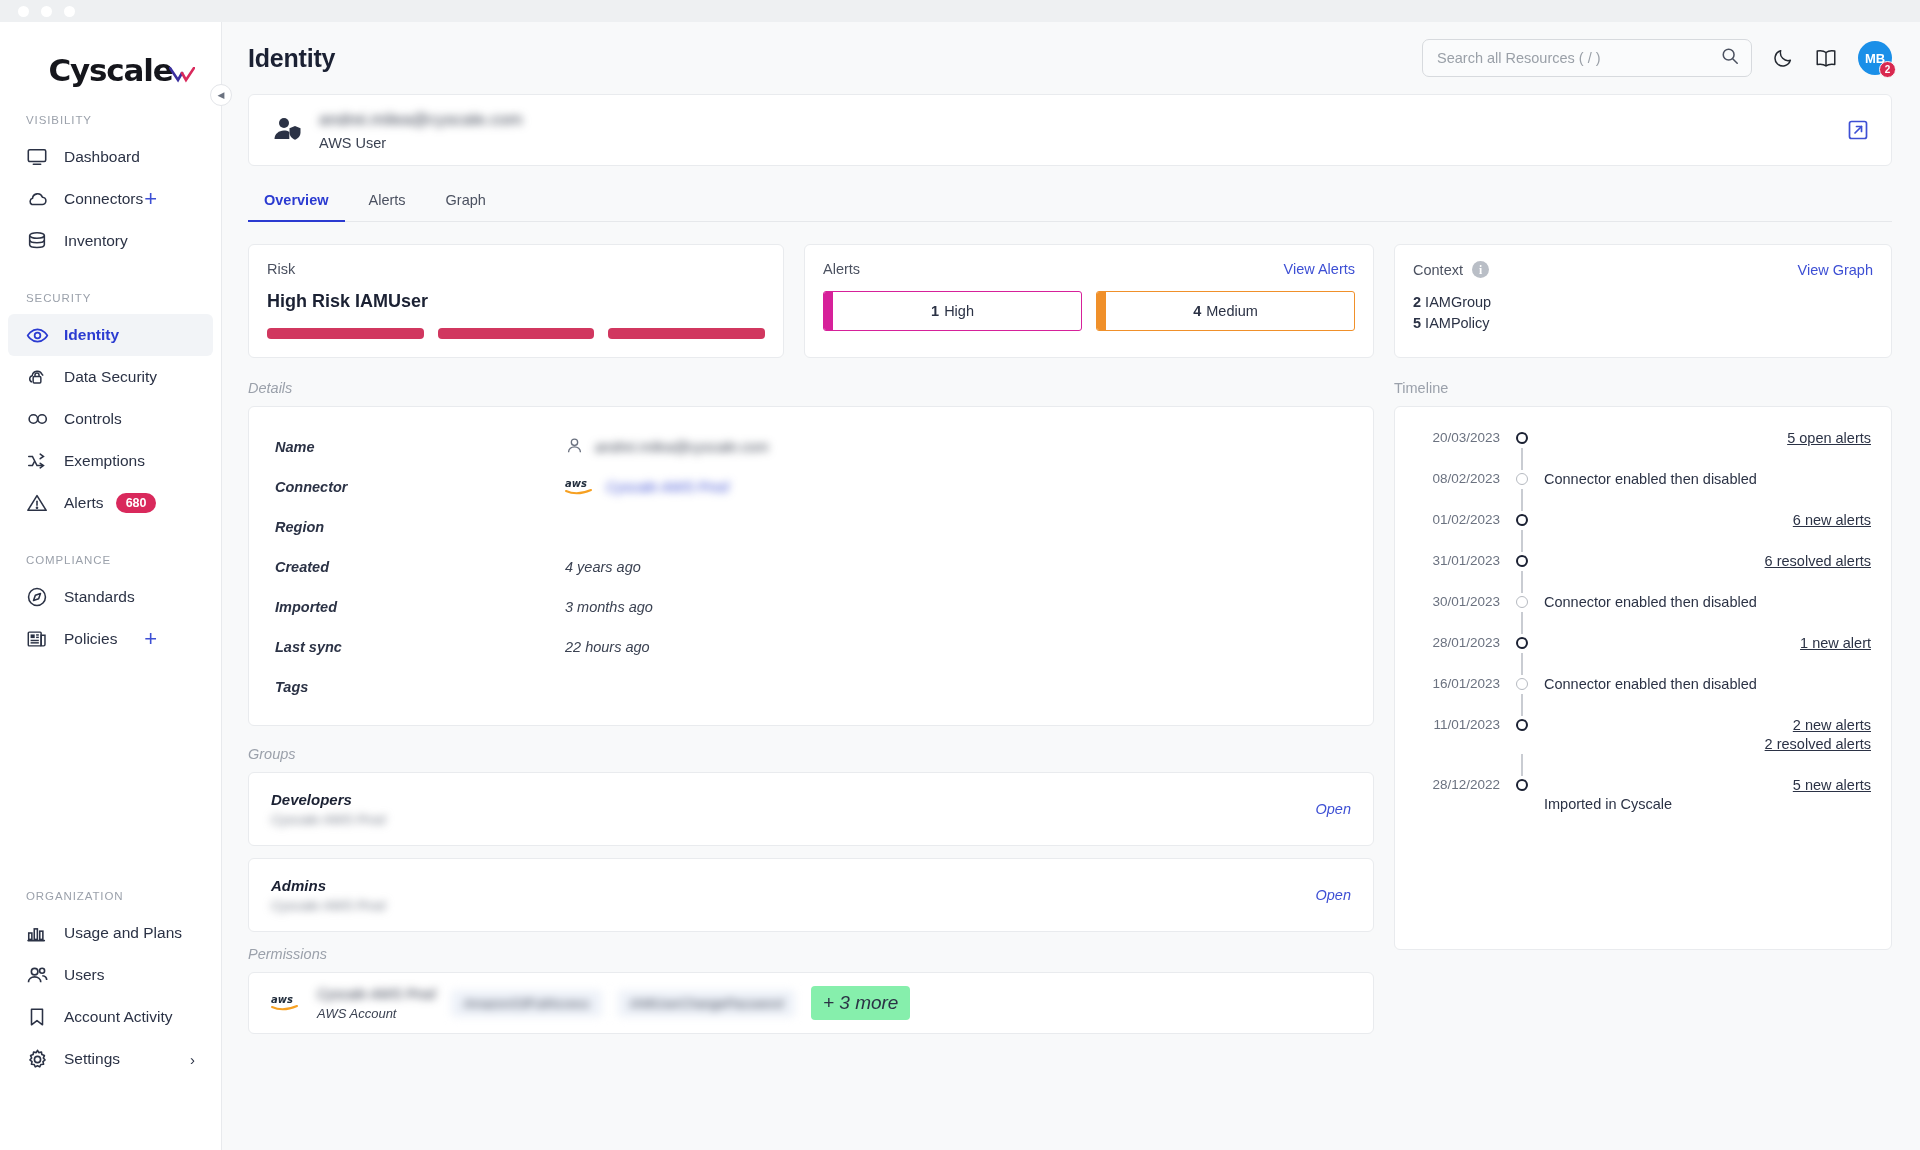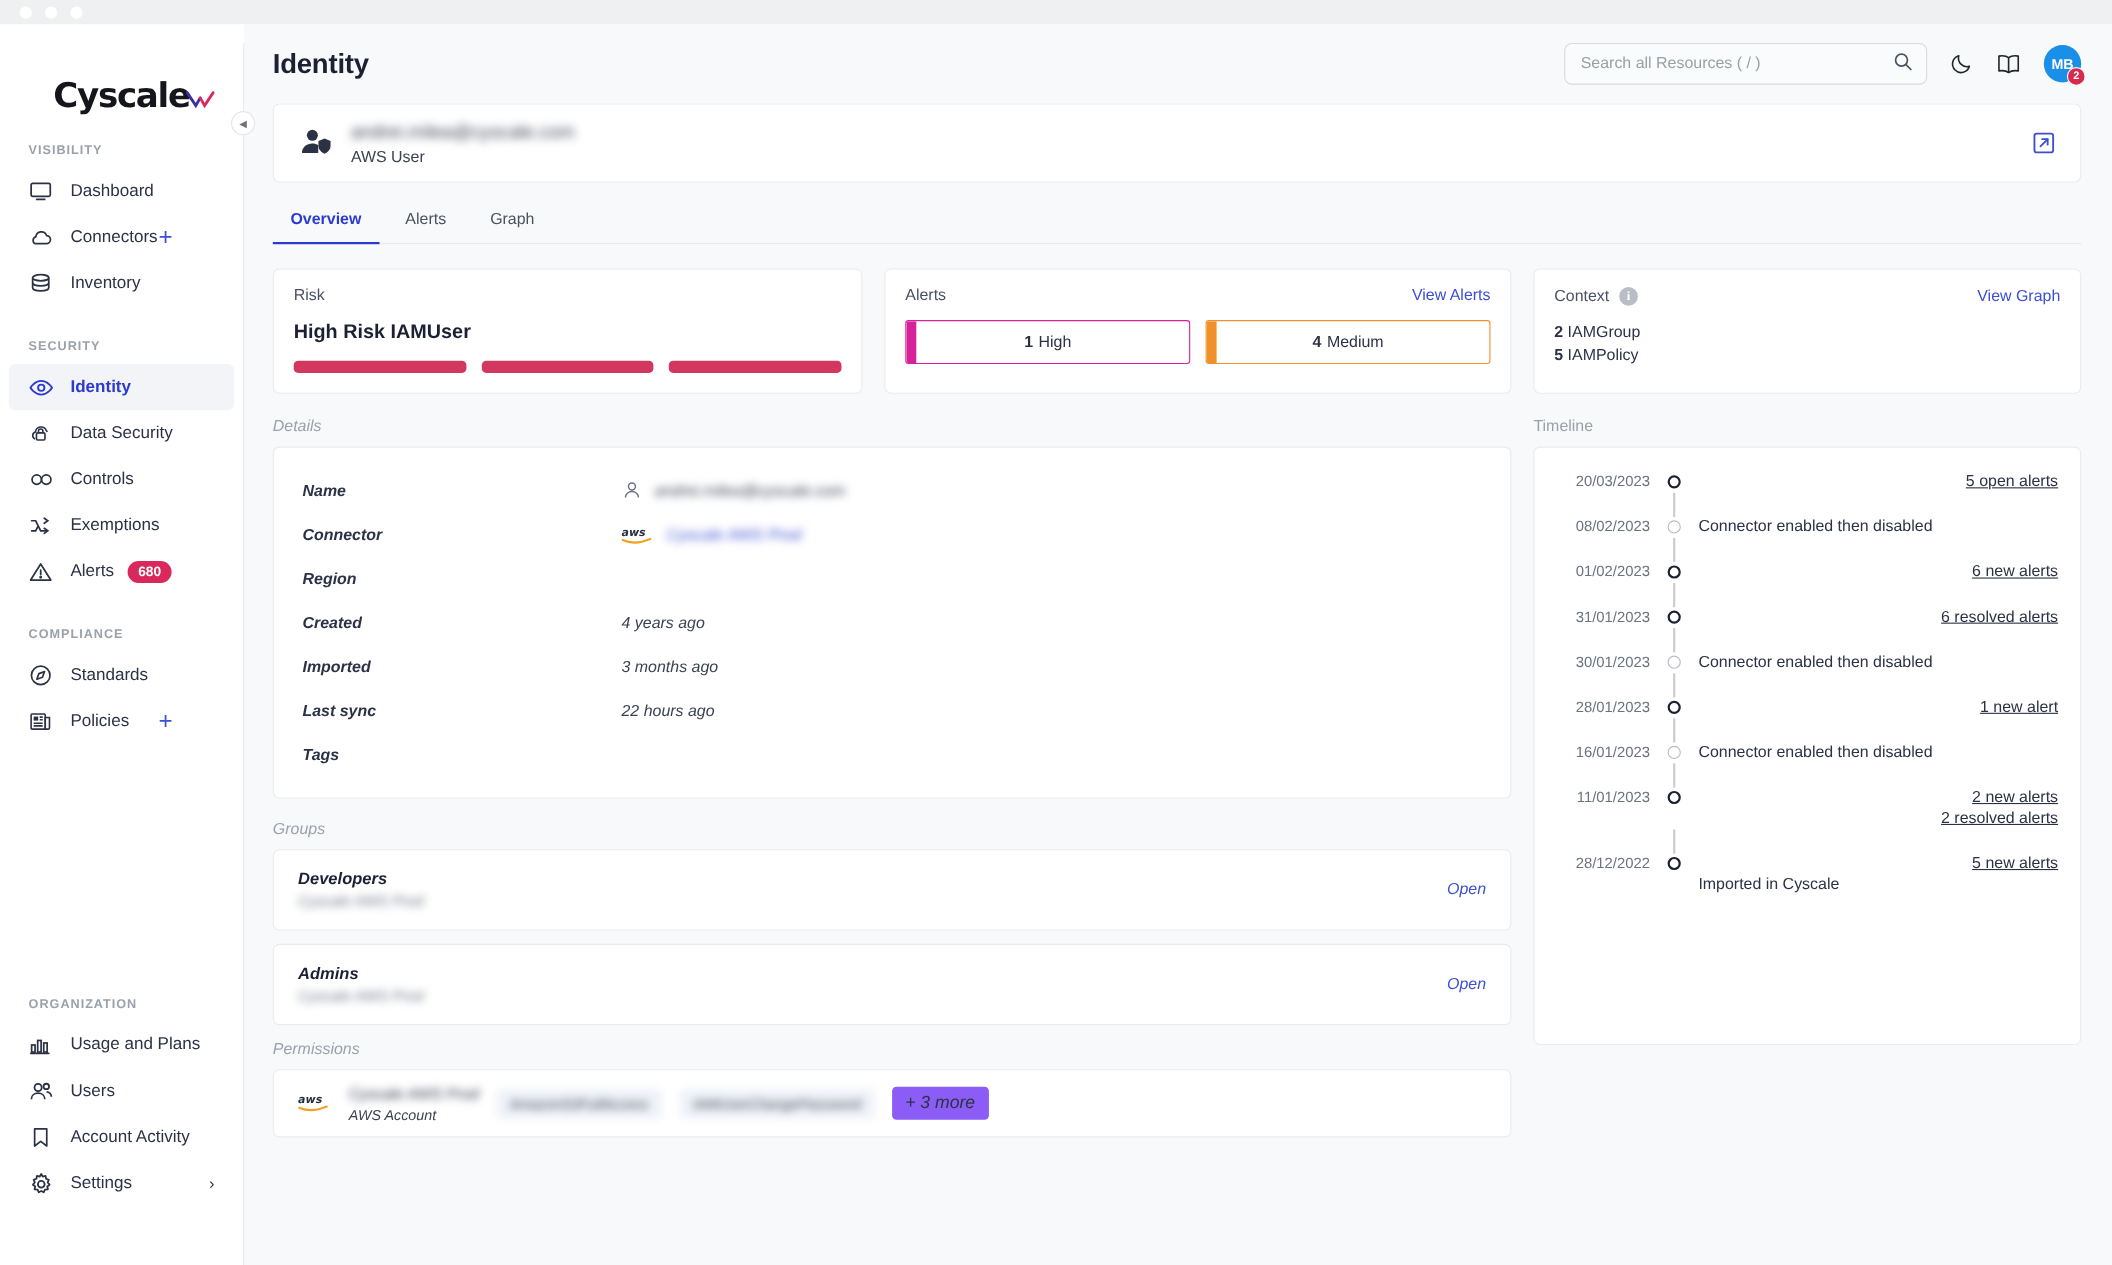--- a/index.html
+++ b/index.html
@@ -19,28 +19,27 @@
 
   .app { display: flex; height: 1128px; width: 1920px; background: #ffffff; }
 
   
   .sidebar {
     width: 222px; flex: 0 0 222px;
     background: #ffffff;
     border-right: 1px solid #e8eaed;
     position: relative;
     padding-top: 8px;
-    margin-top: 17px;
   }
   .logo-wrap { padding: 22px 0 26px 0; display: flex; justify-content: center; }
   .logo { font-size: 31px; font-weight: 700; color: #15161c; letter-spacing: -1.2px; position: relative; font-family: "DejaVu Sans", sans-serif;}
   .logo .check { position: absolute; right: -23px; top: 2px; }
   .nav-section-label {
     font-size: 11.5px; letter-spacing: 0.9px; color: #9ba1ab;
-    padding: 0 0 10px 26px; font-weight: 700;
+    padding: 0 0 10px 26px; font-weight: 400;
   }
   .nav-gap { height: 30px; }
   .nav-item {
     display: flex; align-items: center;
     height: 42px; margin: 0 8px; padding-left: 18px;
     border-radius: 6px; cursor: pointer; position: relative;
   }
   .nav-item .ico { width: 26px; display: flex; align-items: center; color: #2b3245; }
   .nav-item .lbl { font-size: 15.5px; color: #2b3245; margin-left: 12px; }
   .nav-item.active { background: #f2f4f7; }
@@ -173,22 +172,22 @@
     background: #fff; border: 1px solid #e9ebee; border-radius: 6px;
     height: 62px; display: flex; align-items: center; padding: 0 22px; gap: 16px;
   }
   .perm-acct-name { font-size: 14px; color: #2b3245; filter: blur(4px); user-select:none; }
   .perm-acct-sub { font-size: 13px; color: #3b4252; margin-top: 4px; }
   .perm-chip {
     background: #eef2f9; border-radius: 4px; padding: 6px 12px;
     font-size: 13px; color: #3b4252; filter: blur(4px); user-select: none;
   }
   .perm-more {
-    background: #8b5cf6; border-radius: 4px; padding: 6px 12px;
-    font-size: 16px; color: #2b3245; cursor: pointer;
+    background: #86efac; border-radius: 4px; padding: 6px 12px;
+    font-size: 19px; color: #2b3245; cursor: pointer;
   }
 
   .timeline-card {
     background: #fff; border: 1px solid #e9ebee; border-radius: 6px;
     padding: 22px 20px 22px 0; height: 544px;
   }
   .tl-row { display: flex; align-items: flex-start; }
   .tl-date { width: 105px; text-align: right; font-size: 13.5px; color: #6b7280; padding-top: 1px; }
   .tl-marker { width: 44px; display: flex; justify-content: center; padding-top: 3px; }
   .tl-dot { width: 12px; height: 12px; border-radius: 50%; border: 2.2px solid #1b2133; background: #fff; }

